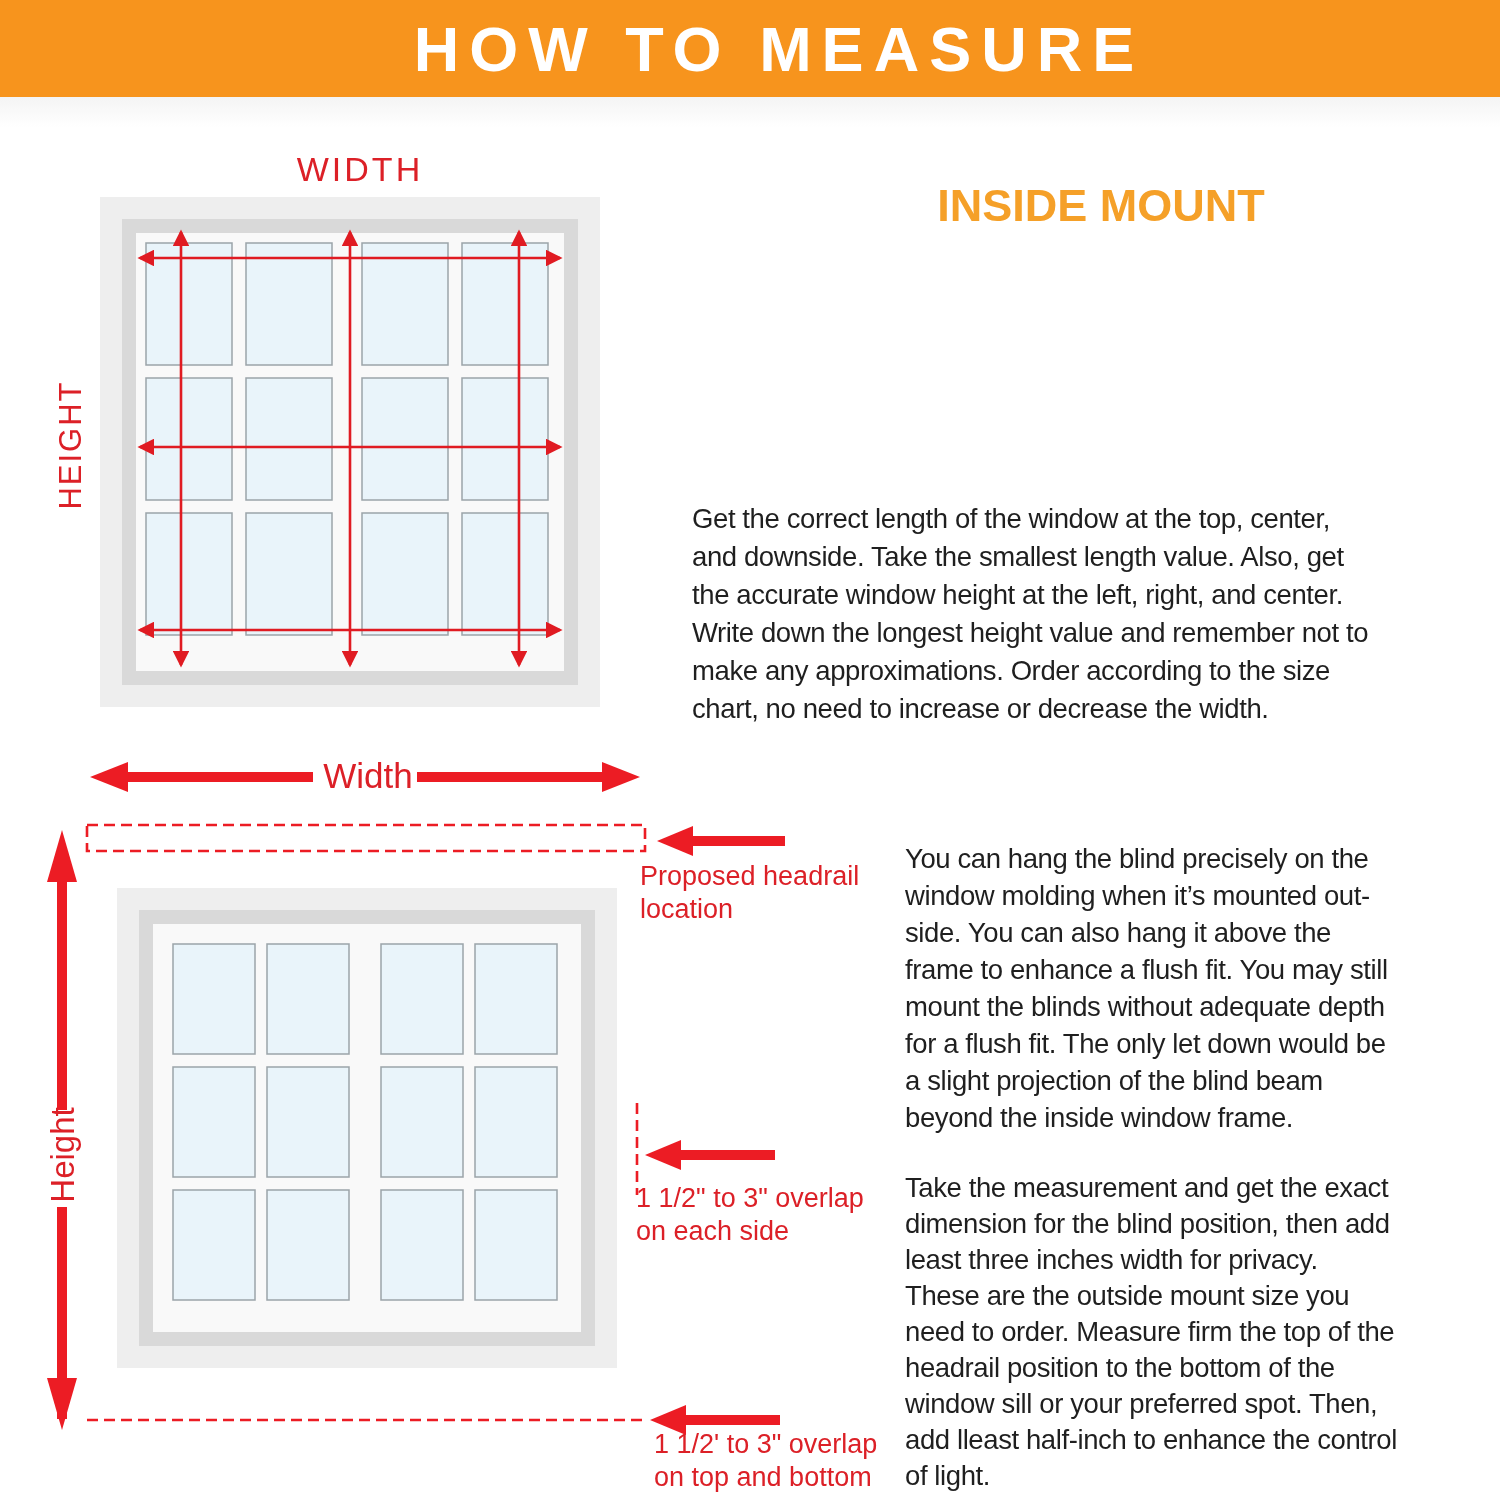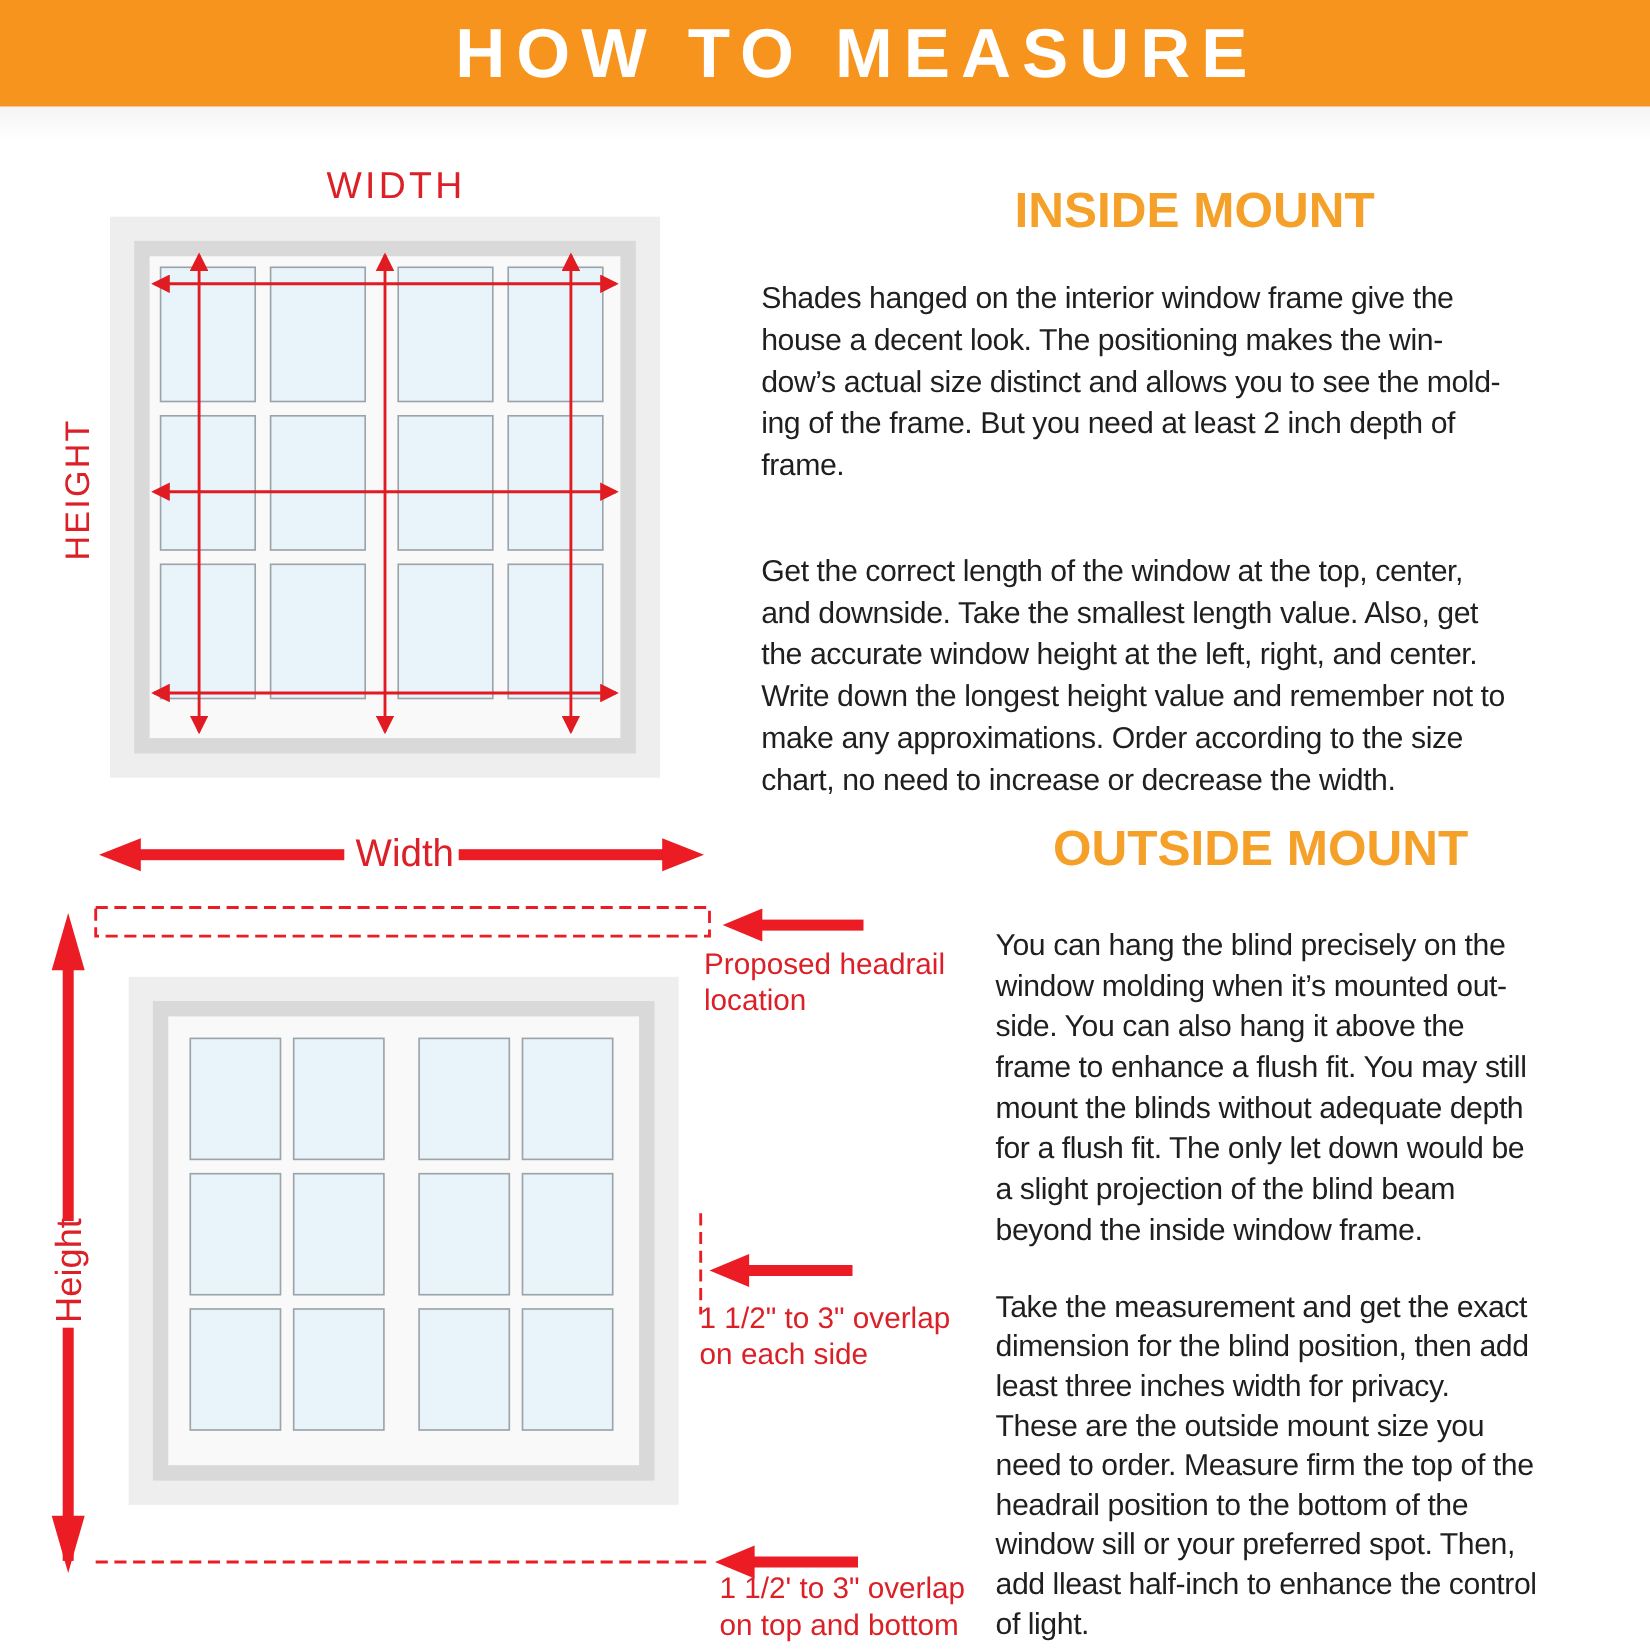--- a/index.html
+++ b/index.html
@@ -20,21 +20,21 @@
   .width-top{left:260px;top:150px;width:200px;text-align:center;font-size:34px;font-weight:400;letter-spacing:3px;}
   .height-top{left:-24px;top:427px;width:190px;height:36px;text-align:center;font-size:31px;
               font-weight:400;letter-spacing:2px;transform:rotate(-90deg);}
   .width-bottom{left:310px;top:756px;width:116px;text-align:center;font-size:35px;font-weight:400;}
   .height-bottom{left:-18px;top:1137px;width:160px;height:36px;text-align:center;font-size:33px;
                  font-weight:400;transform:rotate(-90deg);}
   .headrail-lbl{left:640px;top:860px;font-size:27px;line-height:33px;white-space:pre-line;}
   .side-overlap-lbl{left:636px;top:1182px;font-size:27px;line-height:33px;white-space:pre-line;}
   .bottom-overlap-lbl{left:654px;top:1428px;font-size:27px;line-height:33px;white-space:pre-line;}
   
-  .sec-h{position:absolute;margin:1px;color:#f5a028;font-weight:700;font-size:45px;text-align:center;
+  .sec-h{position:absolute;margin:16px;color:#f5a028;font-weight:700;font-size:45px;text-align:center;
          letter-spacing:0px;white-space:pre;}
   .h-inside{left:800px;top:164px;width:570px;}
   .h-outside{left:860px;top:744px;width:570px;}
   .para{position:absolute;margin:0;color:#1f1f1f;font-size:27.5px;white-space:pre;letter-spacing:-0.4px;}
   .p-in1{left:692px;top:252px;line-height:38px;}
   .p-in2{left:692px;top:500px;line-height:38px;}
   .p-out1{left:905px;top:840px;line-height:37px;}
   .p-out2{left:905px;top:1170px;line-height:36px;}
 </style>
 </head>
@@ -139,33 +139,27 @@
   <div class="rlbl width-bottom">Width</div>
   <div class="rlbl height-bottom">Height</div>
   <div class="rlbl headrail-lbl">Proposed headrail
 location</div>
   <div class="rlbl side-overlap-lbl">1 1/2" to 3" overlap
 on each side</div>
   <div class="rlbl bottom-overlap-lbl">1 1/2' to 3" overlap
 on top and bottom</div>
 
   <h2 class="sec-h h-inside">INSIDE MOUNT</h2>
-  <p class="para p-in1">Shades hanged on the interior window frame give the
-house a decent look. The positioning makes the win-
-dow’s actual size distinct and allows you to see the mold-
-ing of the frame. But you need at least 2 inch depth of
-frame.</p>
   <p class="para p-in2">Get the correct length of the window at the top, center,
 and downside. Take the smallest length value. Also, get
 the accurate window height at the left, right, and center.
 Write down the longest height value and remember not to
 make any approximations. Order according to the size
 chart, no need to increase or decrease the width.</p>
 
-  <h2 class="sec-h h-outside">OUTSIDE MOUNT</h2>
   <p class="para p-out2">Take the measurement and get the exact
 dimension for the blind position, then add
 least three inches width for privacy.
 These are the outside mount size you
 need to order. Measure firm the top of the
 headrail position to the bottom of the
 window sill or your preferred spot. Then,
 add lleast half-inch to enhance the control
 of light.</p>
   <p class="para p-out1">You can hang the blind precisely on the

